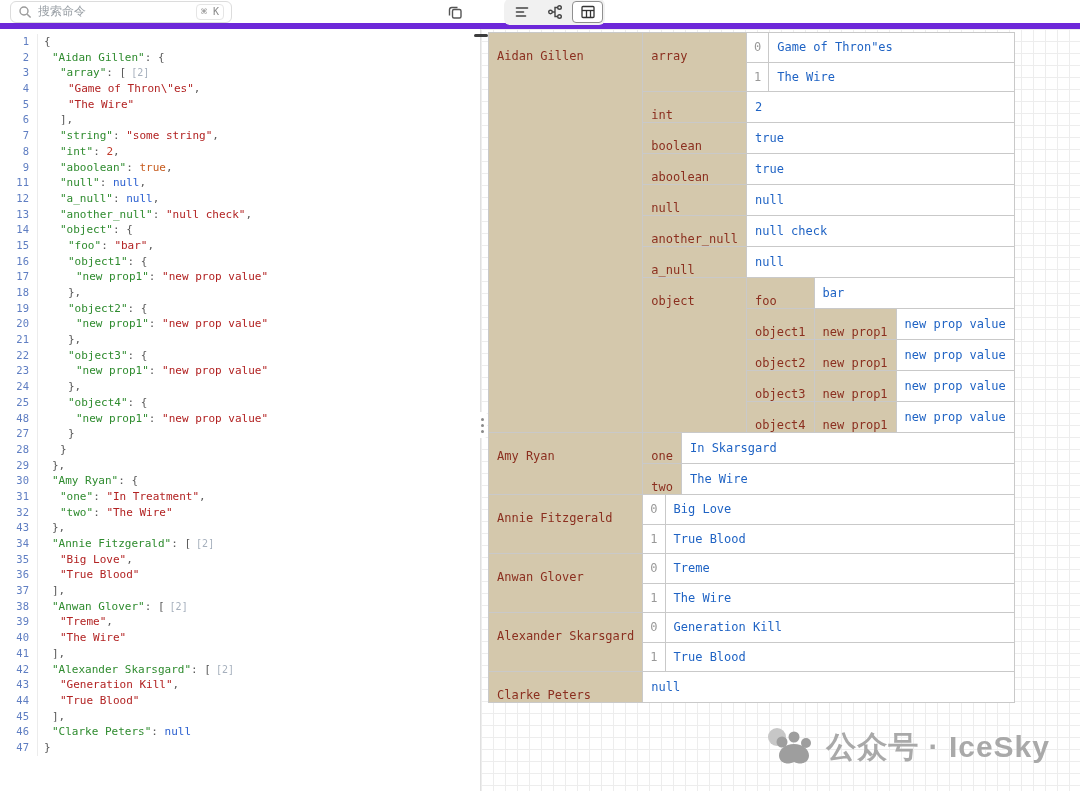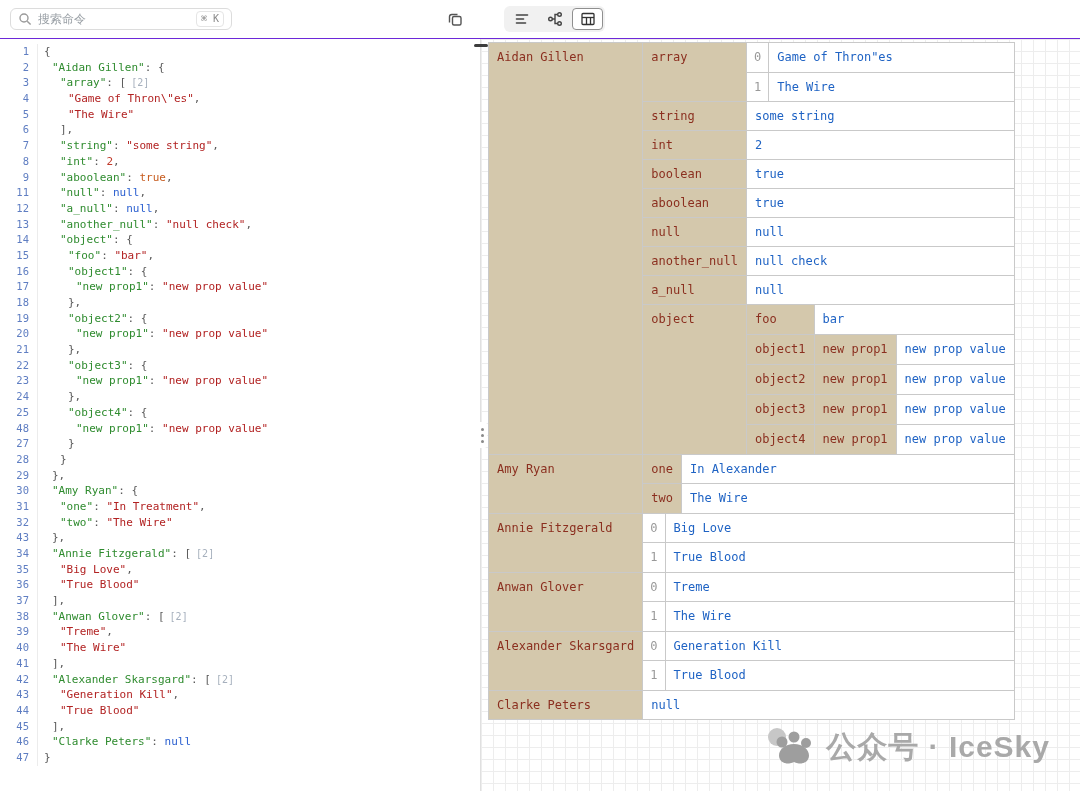--- a/index.html
+++ b/index.html
@@ -5,21 +5,21 @@
 :root{
   --editor-key:#2e8b2e; --editor-string:#b22222; --editor-number:#c03b2b; --editor-boolean:#c75c1f;
   --editor-null:#2a5fd0; --editor-punct:#5a5a5a; --editor-badge:#a6b0bd; --editor-line-number:#5f7ec2;
   --table-key-bg:#d4c8ac; --table-key-text:#8b2f1f; --table-value-text:#1f63c4; --table-index-text:#999999;
   --table-border:#c9c9c9; --watermark-text:#a9a9a9;
 }
 *{box-sizing:border-box;margin:0;padding:0}
 html,body{width:1080px;height:791px;overflow:hidden}
 body{font-family:"Liberation Sans",sans-serif;background:#fff}
 .app{width:100%;height:100%;display:flex;flex-direction:column}
-.toolbar{height:39px;flex:none;display:flex;align-items:center;background:#fff;border-bottom:1px solid #6d28d9}
+.toolbar{height:29px;flex:none;display:flex;align-items:center;background:#fff;border-bottom:6px solid #6d28d9}
 .search-box{margin-left:10px;width:222px;height:22px;border:1px solid #dcdcdc;border-radius:6px;display:flex;align-items:center;padding:0 7px;gap:6px;background:#fff;cursor:text}
 .search-ph{color:#9aa0a6;font-size:12px;flex:1;white-space:nowrap;overflow:hidden}
 .kbd{border:1px solid #e5e5e5;border-radius:4px;font-size:10px;line-height:14px;color:#8a8a8a;padding:0 4px;background:#fff;font-family:"DejaVu Sans Mono","Liberation Mono",monospace;white-space:nowrap}
 .icon-btn{border:none;background:transparent;display:flex;align-items:center;justify-content:center;cursor:pointer}
 .copy-btn{margin-left:210px;width:26px;height:24px;border-radius:4px}
 .mode-group{margin-left:36px;height:26px;display:flex;align-items:center;gap:2px;background:#f1f1f1;border-radius:6px;padding:2px}
 .mode-btn{width:31px;height:22px;border:1px solid transparent;border-radius:4px;background:transparent;display:flex;align-items:center;justify-content:center;cursor:pointer}
 .mode-btn.active{background:#fff;border-color:#8f8f8f}
 .panes{flex:1;min-height:0;display:flex;position:relative}
 .editor-pane{width:481px;flex:none;border-right:1px solid #e0e0e0;background:#fff;padding-top:5px;overflow:hidden;font-family:"DejaVu Sans Mono","Liberation Mono",monospace;font-size:11px}
@@ -31,21 +31,21 @@
 .tk-b{color:var(--editor-badge);margin-left:5px;font-size:10px}
 .scroll-dash{position:absolute;left:474px;top:5px;width:14px;height:3px;background:#3d3d3d;border-radius:2px;z-index:6}
 .grip{position:absolute;left:477px;top:383px;width:10px;height:26px;background:#fff;border-radius:3px;display:flex;flex-direction:column;align-items:center;justify-content:center;gap:3px;z-index:6;border:none;cursor:col-resize}
 .grip i{width:3px;height:3px;border-radius:50%;background:#8a8a8a;display:block}
 .table-pane{flex:1;position:relative;overflow:hidden;background-color:#fff;background-image:linear-gradient(to right,#ededed 1px,transparent 1px),linear-gradient(to bottom,#ededed 1px,transparent 1px);background-size:12px 12px}
 .table-wrap{margin:3px 0 0 7px}
 .jt{border-collapse:collapse;font-family:"DejaVu Sans Mono","Liberation Mono",monospace;font-size:12px;background:#fff}
 .jt.root{width:485px;border:1px solid var(--table-border)}
 .jt.nested{width:100%;border-style:hidden}
 .cell{border:1px solid var(--table-border)}
-.cell.key{background:var(--table-key-bg);color:var(--table-key-text);vertical-align:top;padding:7px 8px 0 8px;white-space:nowrap;width:1%}
+.cell.key{background:var(--table-key-bg);color:var(--table-key-text);vertical-align:top;padding:16px 8px 0 8px;white-space:nowrap;width:1%}
 .cell.idx{background:#fff;color:var(--table-index-text);vertical-align:top;padding:7px 7px 0 7px;white-space:nowrap;width:1%}
 .cell.leaf{background:#fff;color:var(--table-value-text);height:29px;padding:0 8px;white-space:nowrap}
 .cell.container{background:#fff;padding:0;vertical-align:top}
 .watermark{position:absolute;right:30px;bottom:22px;display:flex;align-items:center;gap:10px;z-index:3}
 .watermark-text{font-size:30px;font-weight:700;color:var(--watermark-text);letter-spacing:1px;white-space:nowrap}
 </style>
 </head>
 <body>
 
 <div class="app">
@@ -311,24 +311,20 @@
                               </tr>
                               <tr>
                                 <td class="cell idx">1</td>
                                 <td class="cell leaf">The Wire</td>
                               </tr>
                             </tbody>
                           </table>
                         </td>
                       </tr>
                       <tr>
-                        <td class="cell key">string</td>
-                        <td class="cell leaf">some string</td>
-                      </tr>
-                      <tr>
                         <td class="cell key">int</td>
                         <td class="cell leaf">2</td>
                       </tr>
                       <tr>
                         <td class="cell key">boolean</td>
                         <td class="cell leaf">true</td>
                       </tr>
                       <tr>
                         <td class="cell key">aboolean</td>
                         <td class="cell leaf">true</td>
@@ -414,21 +410,21 @@
                   </table>
                 </td>
               </tr>
               <tr>
                 <td class="cell key">Amy Ryan</td>
                 <td class="cell container">
                   <table class="jt nested">
                     <tbody>
                       <tr>
                         <td class="cell key">one</td>
-                        <td class="cell leaf">In Alexander</td>
+                        <td class="cell leaf">In Skarsgard</td>
                       </tr>
                       <tr>
                         <td class="cell key">two</td>
                         <td class="cell leaf">The Wire</td>
                       </tr>
                     </tbody>
                   </table>
                 </td>
               </tr>
               <tr>

